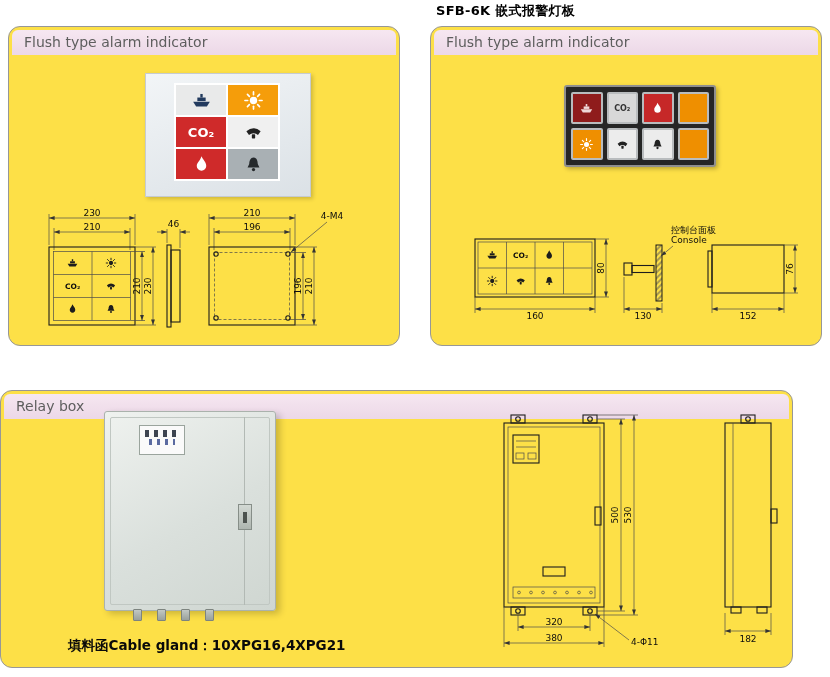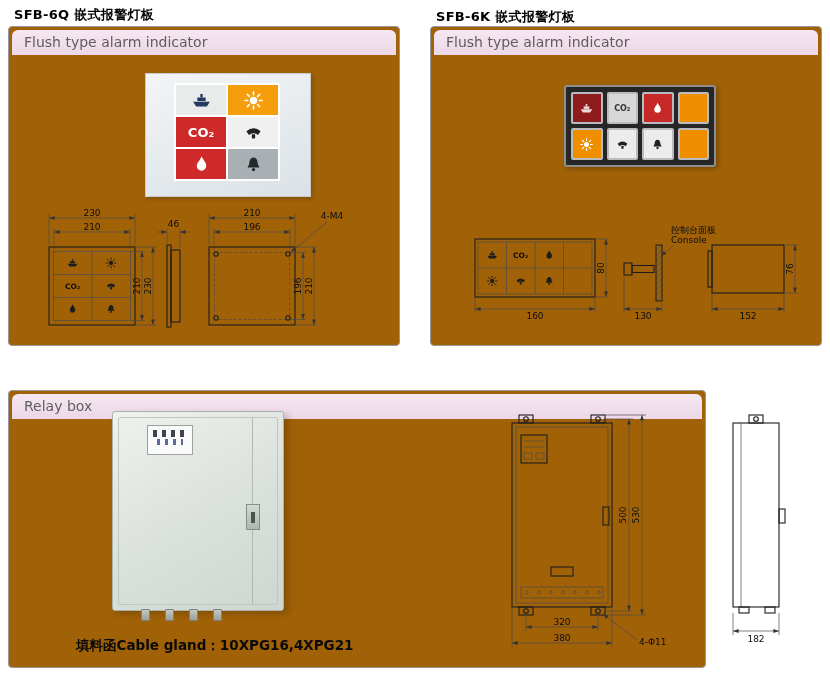--- a/index.html
+++ b/index.html
@@ -2,21 +2,21 @@
 <html><head>
 <meta charset="utf-8">
 <style>
   * { margin:0; padding:0; box-sizing:border-box; }
   html,body { background:#fff; }
   .page {
     position:relative; width:830px; height:677px; background:#ffffff;
     font-family:"DejaVu Sans","Liberation Sans",sans-serif; color:#111; overflow:hidden;
   }
   .sec-title { position:absolute; font-size:13px; font-weight:bold; color:#000; white-space:nowrap; letter-spacing:.3px; }
-  .box { position:absolute; background:#a16207; border:1px solid #979797; border-radius:4px; }
+  .box { position:absolute; background:#fde047; border:1px solid #979797; border-radius:12px; }
   .strip {
     position:absolute; left:3px; right:3px; top:3px; height:25px;
     border-radius:6px 6px 0 0; background:linear-gradient(180deg,#f6e7f1,#ecd8e7);
     color:#5e5e5e; font-size:14px; line-height:25px; padding-left:12px;
   }
   
   .photo-q { position:absolute; left:136px; top:46px; width:166px; height:124px;
     background:linear-gradient(160deg,#f2f5f7,#dbe1e6); border:1px solid #c6cbd0;
     box-shadow:2px 2px 4px rgba(0,0,0,.18); }
   .pq-grid { position:absolute; left:28px; top:9px; width:106px; height:98px; background:#fff;
@@ -107,21 +107,20 @@
       <symbol id="i-flame" viewBox="0 0 16 16">
         <path d="M8 1 C9.2 4.2 12 5.6 12 9.2 A4 4.1 0 0 1 4 9.2 C4 6.4 6.6 5.2 8 1 Z" fill="currentColor"></path>
       </symbol>
       <symbol id="i-bell" viewBox="0 0 16 16">
         <path d="M8 2 C5.5 2 4.5 4.5 4.4 7.5 L3 10.5 h10 L11.6 7.5 C11.5 4.5 10.5 2 8 2 Z" fill="currentColor"></path>
         <circle cx="8" cy="12.3" r="1.4" fill="currentColor"></circle>
       </symbol>
     </defs>
   </svg>
 
-  <h2 class="sec-title" style="left:14px; top:6px;">SFB-6Q 嵌式报警灯板</h2>
   <div class="box" style="left:8px; top:26px; width:392px; height:320px;">
     <div class="strip">Flush type alarm indicator</div>
 
     <div class="photo-q">
       <div class="pq-grid">
         <span class="cell c-ship">
             <svg class="pic" viewBox="0 0 16 16">
               <use href="#i-ship"></use>
             </svg>
           </span>
@@ -215,21 +214,21 @@
         <line class="dl" x1="264" y1="43.5" x2="264" y2="110.5" marker-start="url(#arr)" marker-end="url(#arr)"></line>
         <text class="dt" x="261.5" y="77" text-anchor="middle" transform="rotate(-90 261.5 77)">196</text>
         <line class="dl" x1="275" y1="38" x2="275" y2="116" marker-start="url(#arr)" marker-end="url(#arr)"></line>
         <text class="dt" x="272.5" y="77" text-anchor="middle" transform="rotate(-90 272.5 77)">210</text>
         <text class="dt" x="293" y="10" text-anchor="middle">4-M4</text>
         <line class="dl" x1="288" y1="13" x2="252" y2="43" marker-end="url(#arr)"></line>
       </g>
     </svg>
   </div>
 
-  <h2 class="sec-title" style="left:436px; top:8px;">SFB-6K 嵌式报警灯板</h2>
+  <h2 class="sec-title" style="left:436px; top:2px;">SFB-6K 嵌式报警灯板</h2>
   <div class="box" style="left:430px; top:26px; width:392px; height:320px;">
     <div class="strip">Flush type alarm indicator</div>
 
     <div class="photo-k">
       <span class="pk k-red1">
           <svg class="pic" viewBox="0 0 16 16">
             <use href="#i-ship"></use>
           </svg>
         </span>
       <span class="pk k-gray">
@@ -305,21 +304,21 @@
         <line class="dl" x1="245" y1="86" x2="317" y2="86" marker-start="url(#arr)" marker-end="url(#arr)"></line>
         <text class="dt" x="281" y="96" text-anchor="middle">152</text>
         <line class="dl" x1="317" y1="22" x2="331" y2="22"></line>
         <line class="dl" x1="317" y1="70" x2="331" y2="70"></line>
         <line class="dl" x1="328" y1="22" x2="328" y2="70" marker-start="url(#arr)" marker-end="url(#arr)"></line>
         <text class="dt" x="325.5" y="46" text-anchor="middle" transform="rotate(-90 325.5 46)">76</text>
       </g>
     </svg>
   </div>
 
-  <div class="box" style="left:8px; top:390px; width:698px; height:278px;">
+  <div class="box" style="left:0; top:390px; width:793px; height:278px;">
     <div class="strip">Relay box</div>
 
     <div class="photo-r">
       <div class="cab">
         <div class="cab-door"></div>
         <div class="cab-seam"></div>
         <div class="cab-label">
           <div class="r1"></div>
           <div class="r2"></div>
         </div>

